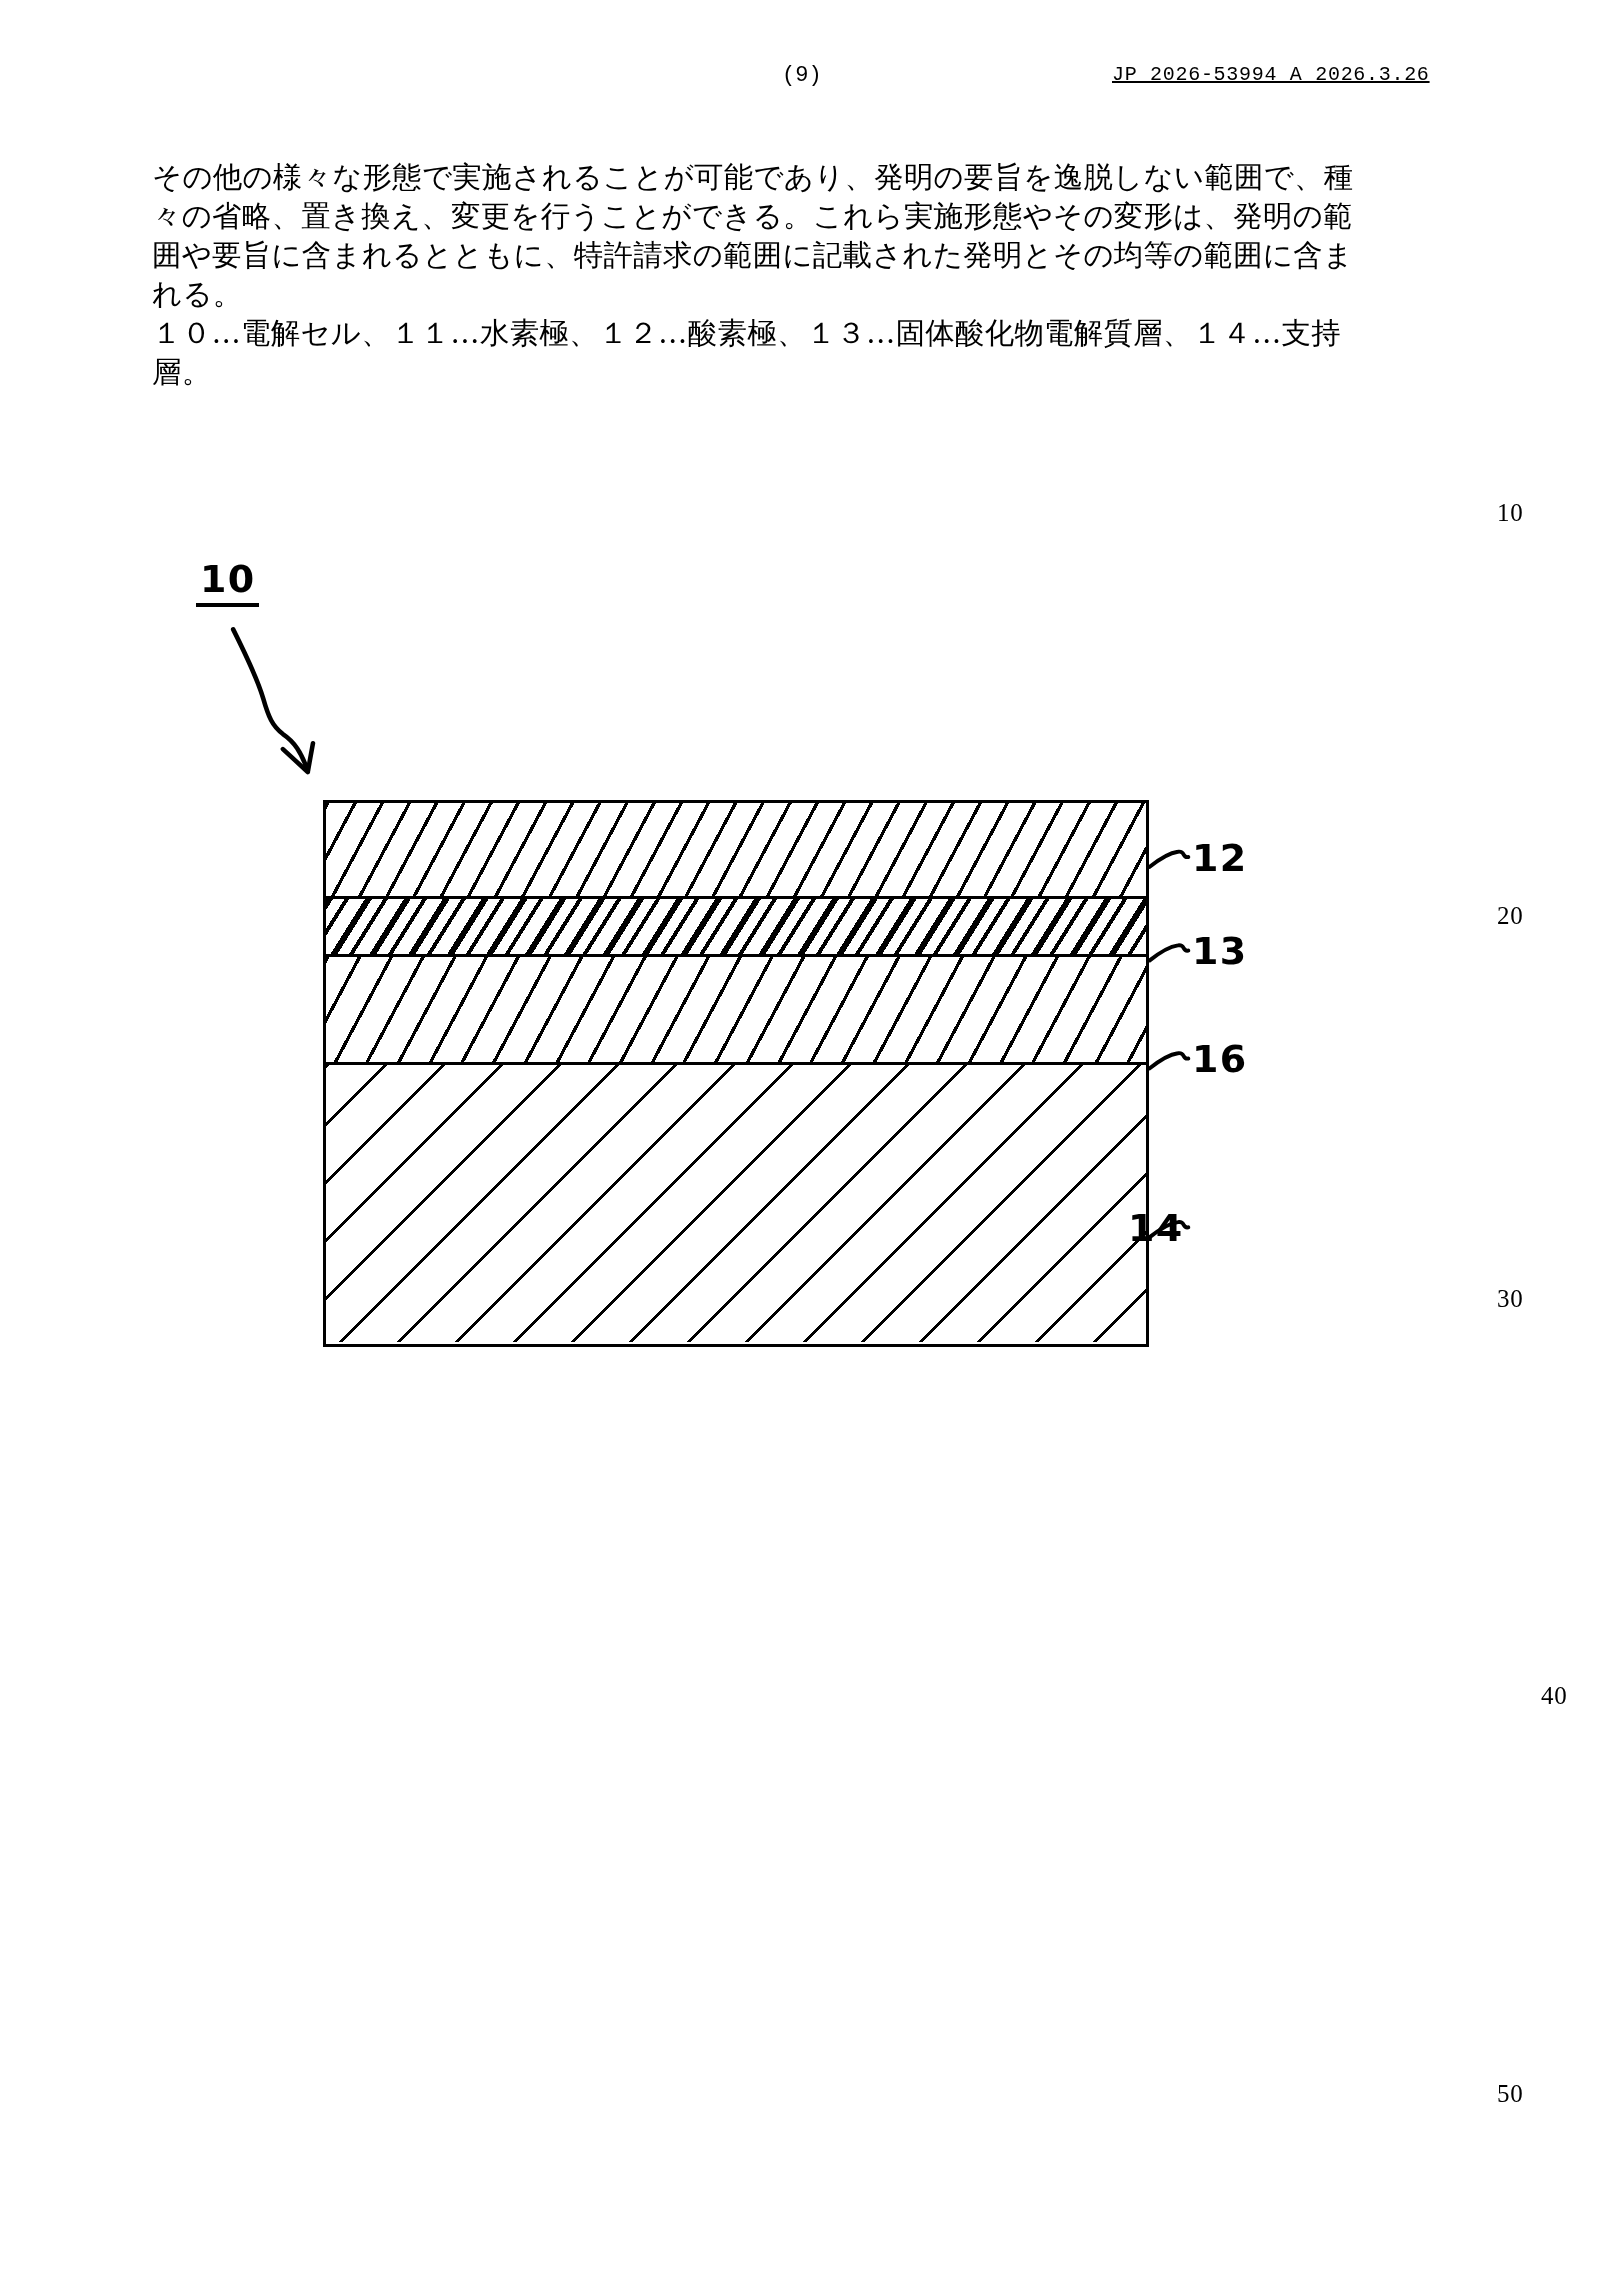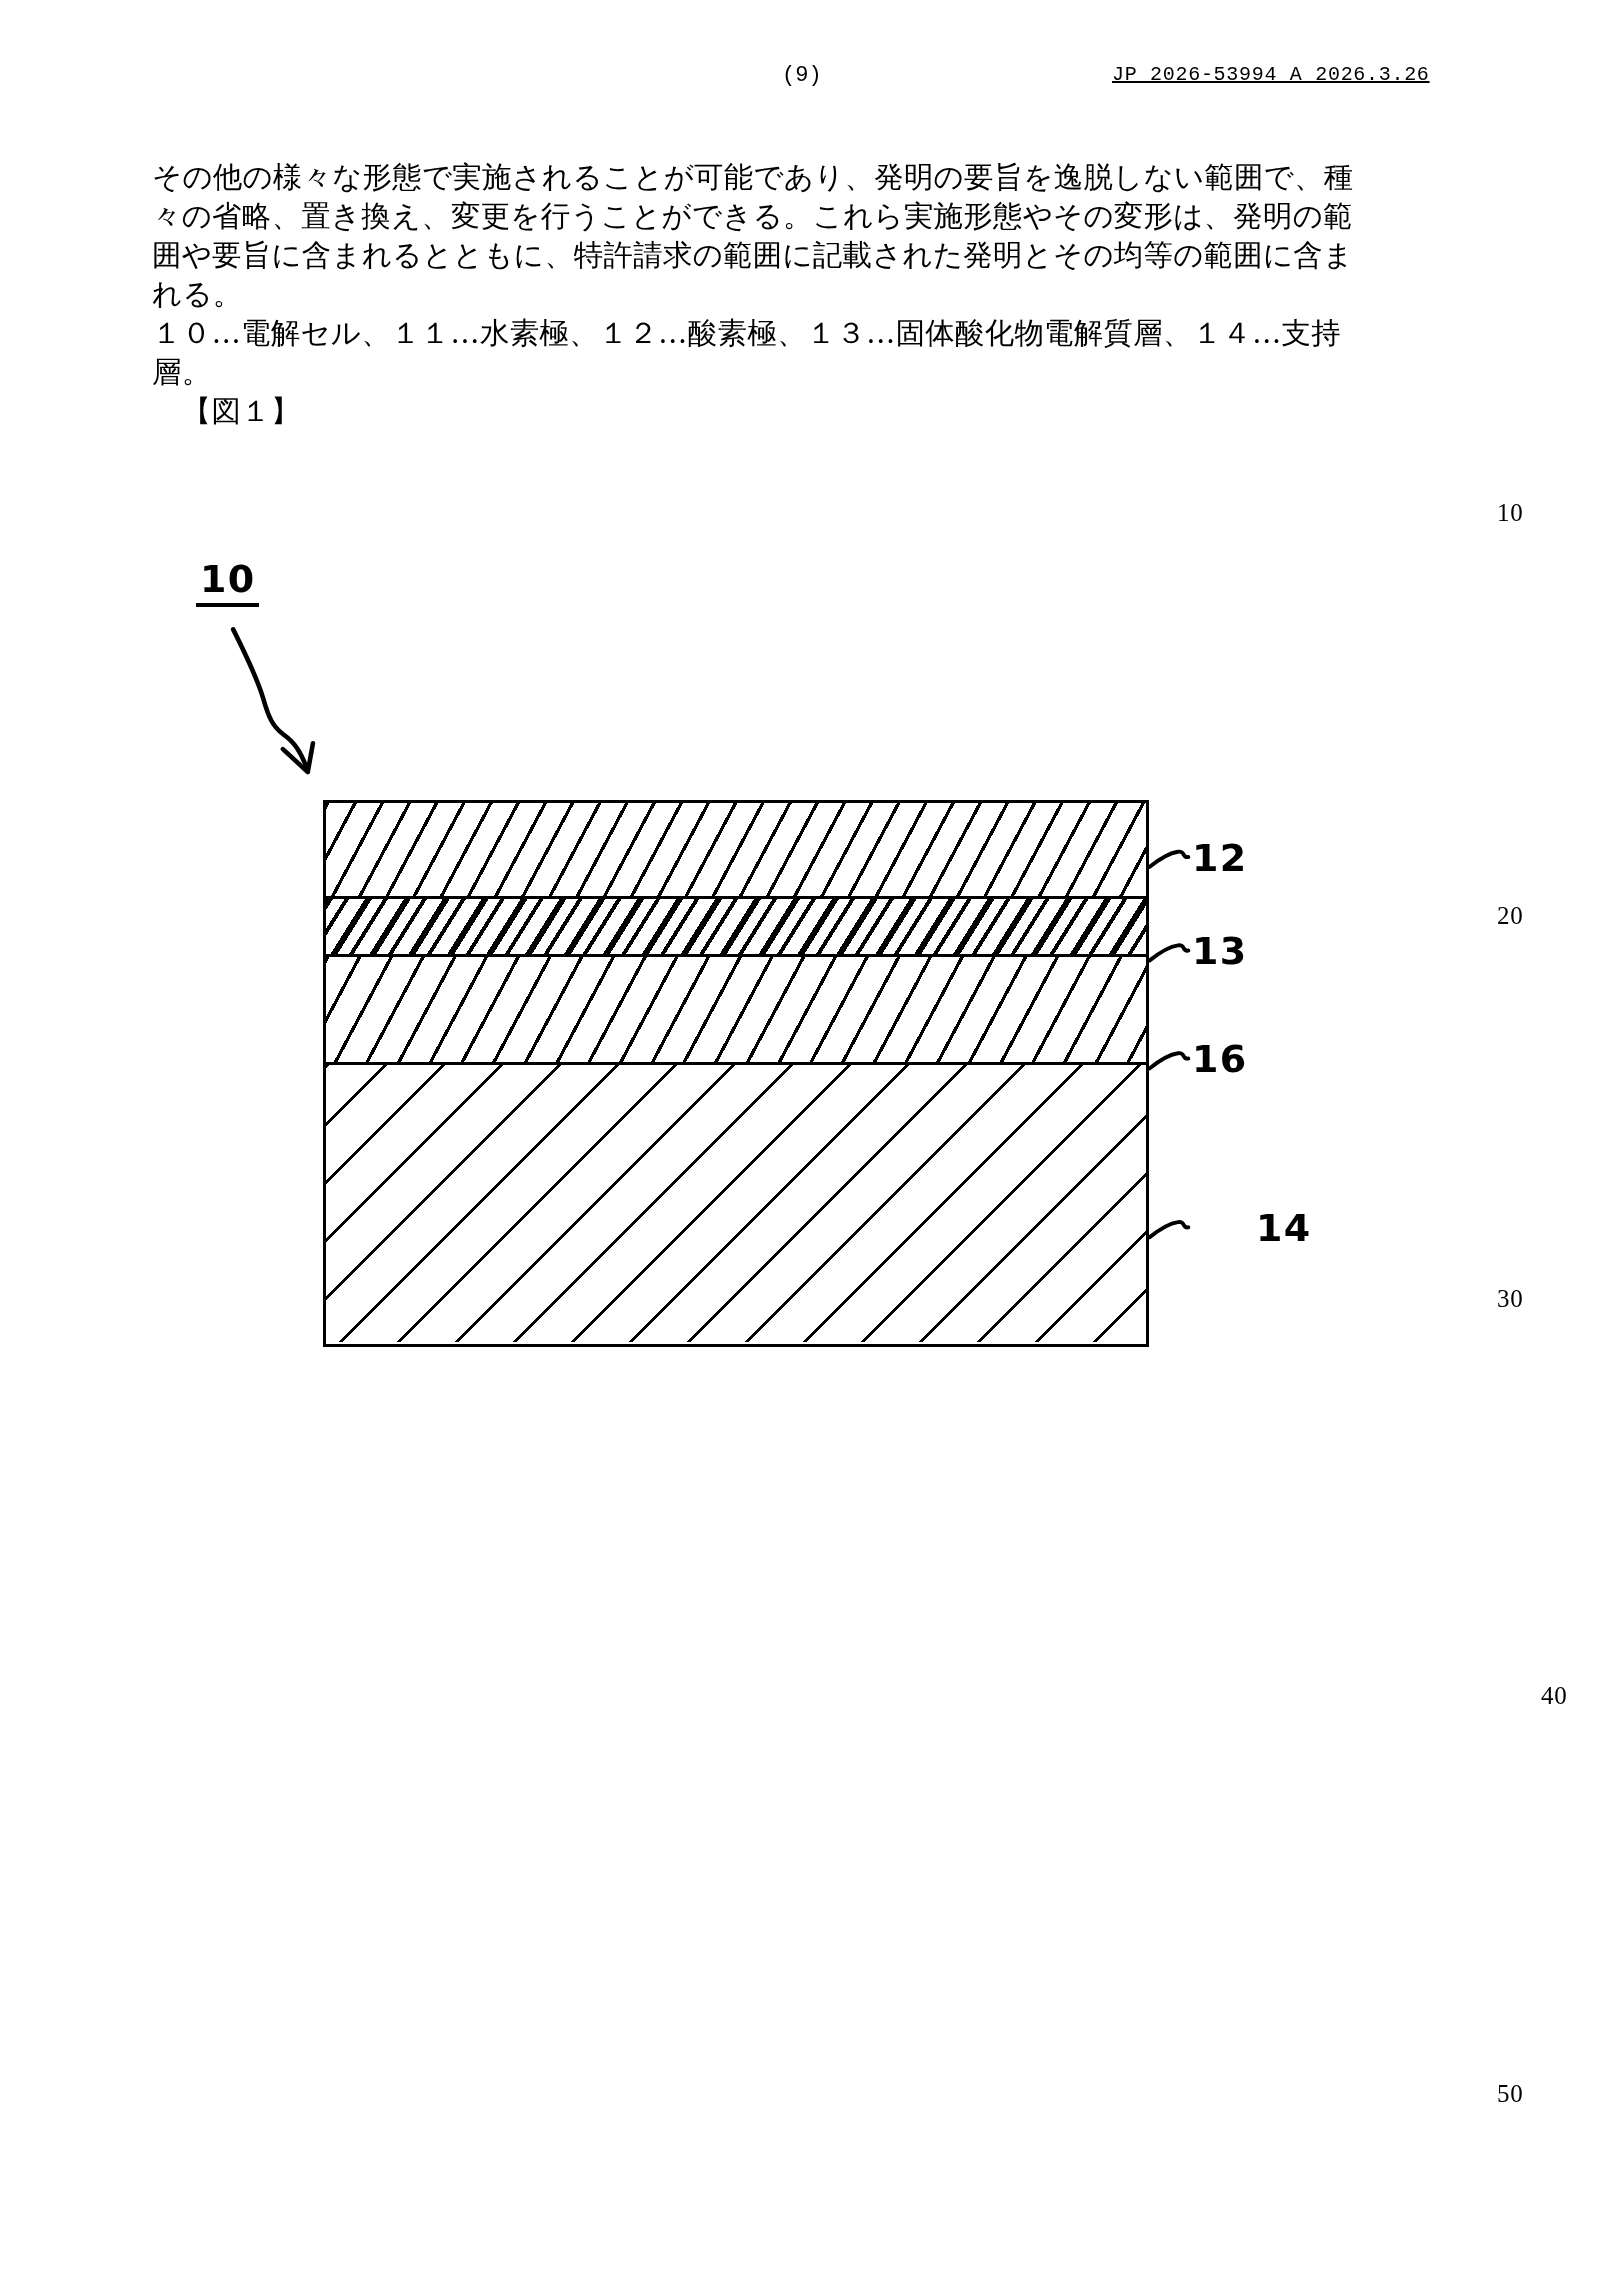--- a/index.html
+++ b/index.html
@@ -167,21 +167,21 @@
     position: absolute;
     font-family: "DejaVu Sans", "Liberation Sans", sans-serif;
     font-size: 38px;
     font-weight: 700;
     letter-spacing: 1.3px;
     line-height: 38px;
   }
   #callout-12 { left: 1192px; top: 839px; }
   #callout-13 { left: 1192px; top: 932px; }
   #callout-11 { left: 1192px; top: 1040px; }
-  #callout-14 { left: 1256px; top: 1209px; }
+  #callout-14 { left: 1128px; top: 1209px; }
 
   svg.overlay {
     position: absolute;
     left: 0; top: 0;
     width: 1623px; height: 2295px;
     overflow: visible;
   }
 </style>
 </head>
 <body>
@@ -191,21 +191,20 @@
   <div id="header-pub-id">JP  2026-53994  A  2026.3.26</div>
 </div>
 
 <div id="body-text">
   <div class="body-line">その他の様々な形態で実施されることが可能であり、発明の要旨を逸脱しない範囲で、種</div>
   <div class="body-line">々の省略、置き換え、変更を行うことができる。これら実施形態やその変形は、発明の範</div>
   <div class="body-line">囲や要旨に含まれるとともに、特許請求の範囲に記載された発明とその均等の範囲に含ま</div>
   <div class="body-line">れる。</div>
   <div class="body-line">１０…電解セル、１１…水素極、１２…酸素極、１３…固体酸化物電解質層、１４…支持</div>
   <div class="body-line">層。</div>
-  <div class="body-line">　【図１】</div>
 </div>
 
 <div class="margin-number" id="margin-num-10">10</div>
 <div class="margin-number" id="margin-num-20">20</div>
 <div class="margin-number" id="margin-num-30">30</div>
 <div class="margin-number" id="margin-num-40">40</div>
 <div class="margin-number" id="margin-num-50">50</div>
 
 <div id="figure-1">
 

